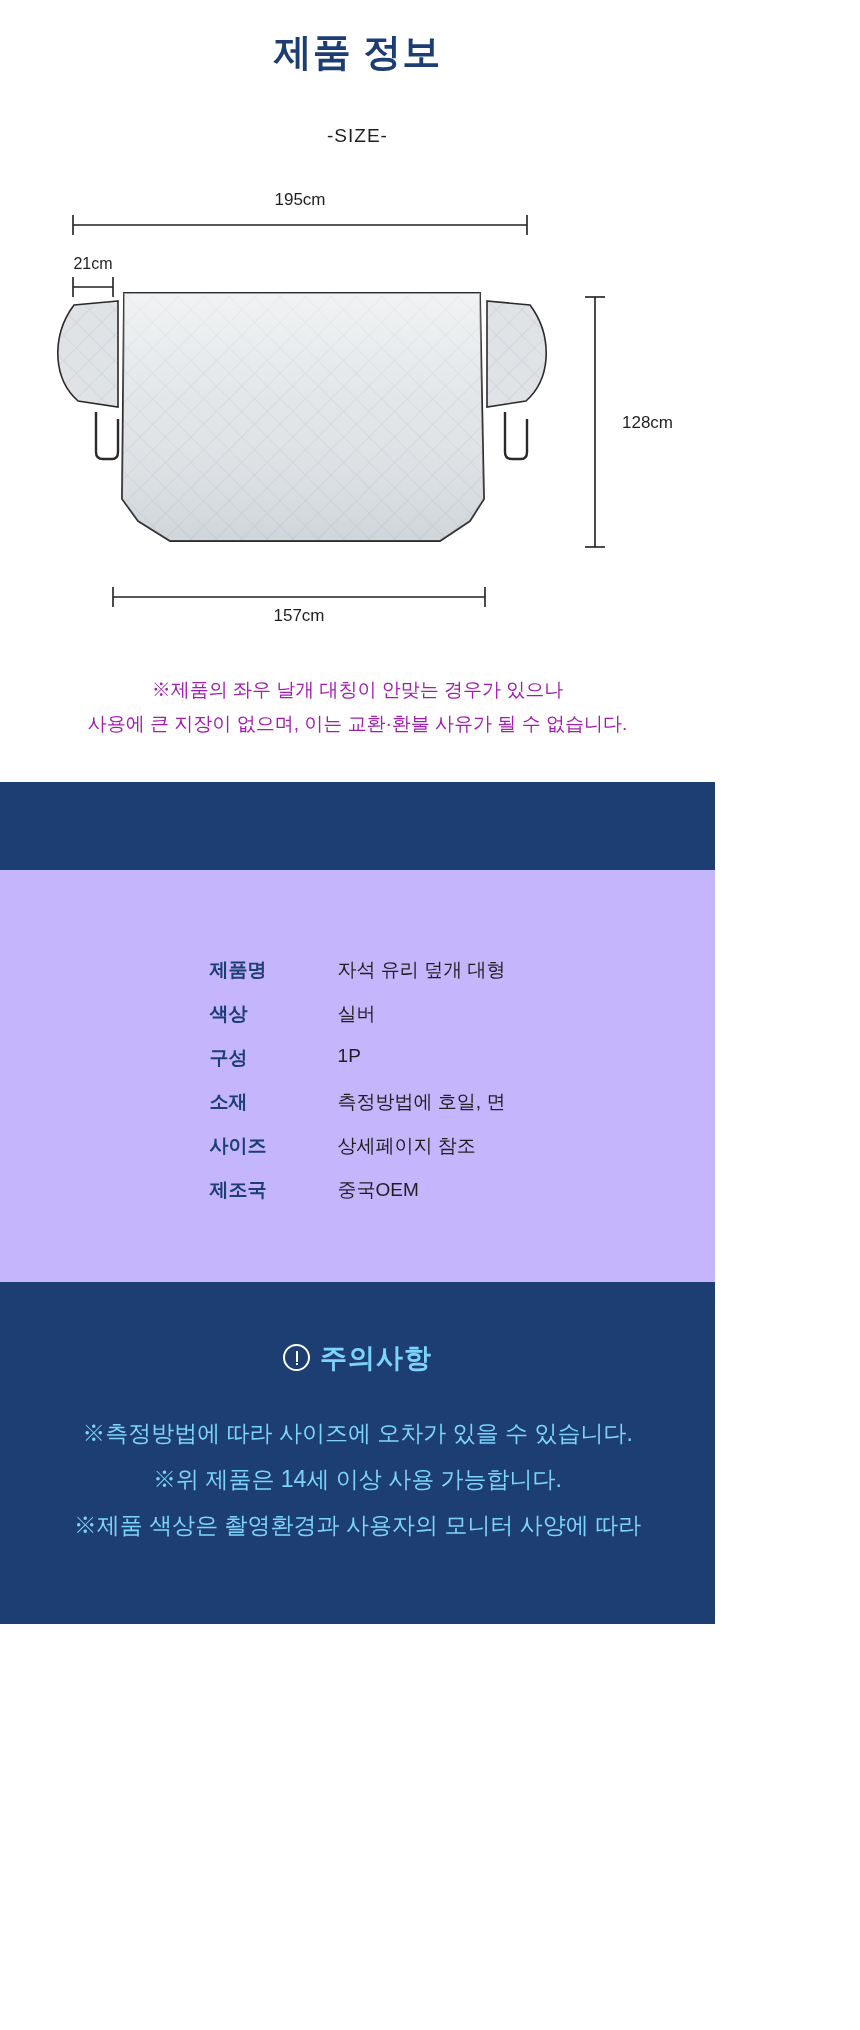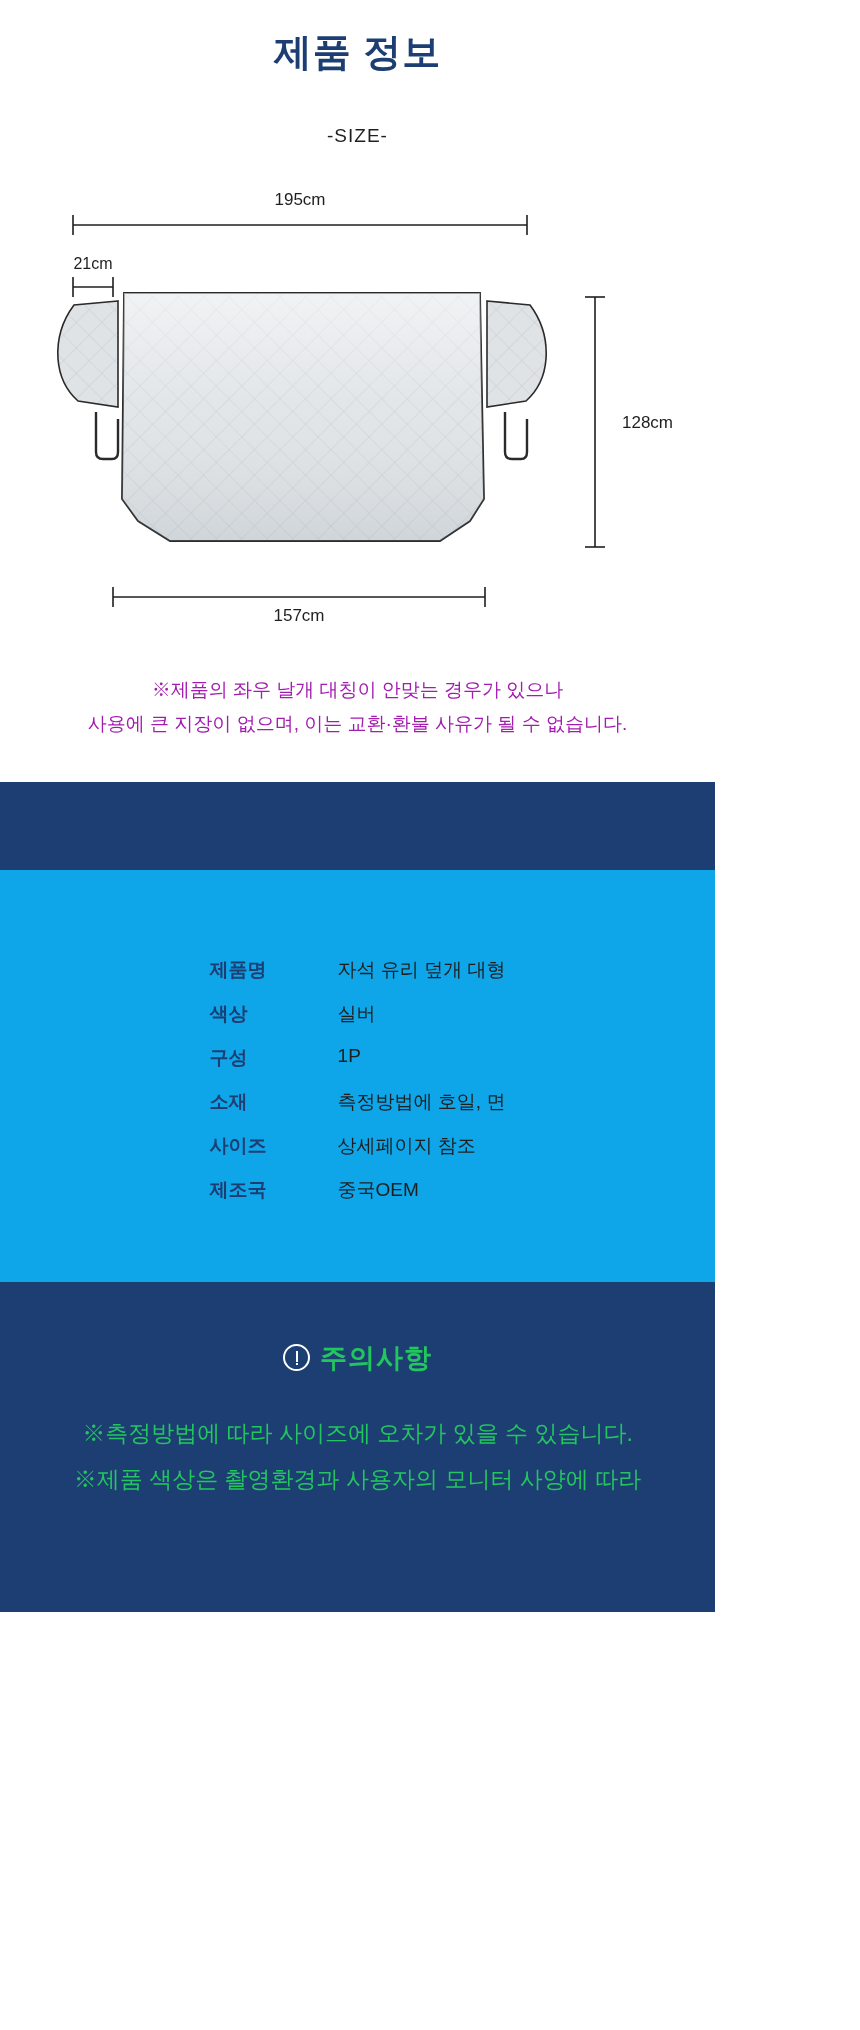--- a/index.html
+++ b/index.html
@@ -63,21 +63,21 @@
   
   .navy-bar {
     background: #1d3e72;
     height: 88px;
     margin-top: 42px;
     width: 100%;
   }
 
   
   .spec-section {
-    background: #0ea5e9;
+    background: #c4b5fd;
     padding: 78px 0 70px 0;
   }
   .spec-table {
     margin: 0 auto;
     border-collapse: collapse;
   }
   .spec-table td {
     font-size: 19px;
     padding: 9px 0;
     vertical-align: top;
@@ -92,21 +92,21 @@
     white-space: nowrap;
   }
   .spec-val {
     color: #1f1f1f;
     padding-left: 8px !important;
   }
 
   
   .caution {
     background: #1d3e72;
-    color: #22c55e;
+    color: #7dd3fc;
     text-align: center;
     padding: 58px 0 76px 0;
     min-height: 330px;
   }
   .caution-title {
     font-size: 27px;
     font-weight: bold;
     letter-spacing: 1px;
     display: inline-flex;
     align-items: center;
@@ -269,17 +269,18 @@
     </table>
   </div>
 
   <div class="caution">
     <div class="caution-title">
       <span class="excl-icon"></span>
       <span>주의사항</span>
     </div>
     <div class="caution-lines">
       <div>※측정방법에 따라 사이즈에 오차가 있을 수 있습니다.</div>
+      <div>※위 제품은 14세 이상 사용 가능합니다.</div>
       <div>※제품 색상은 촬영환경과 사용자의 모니터 사양에 따라</div>
     </div>
   </div>
 
 </div>
 
 </body></html>

